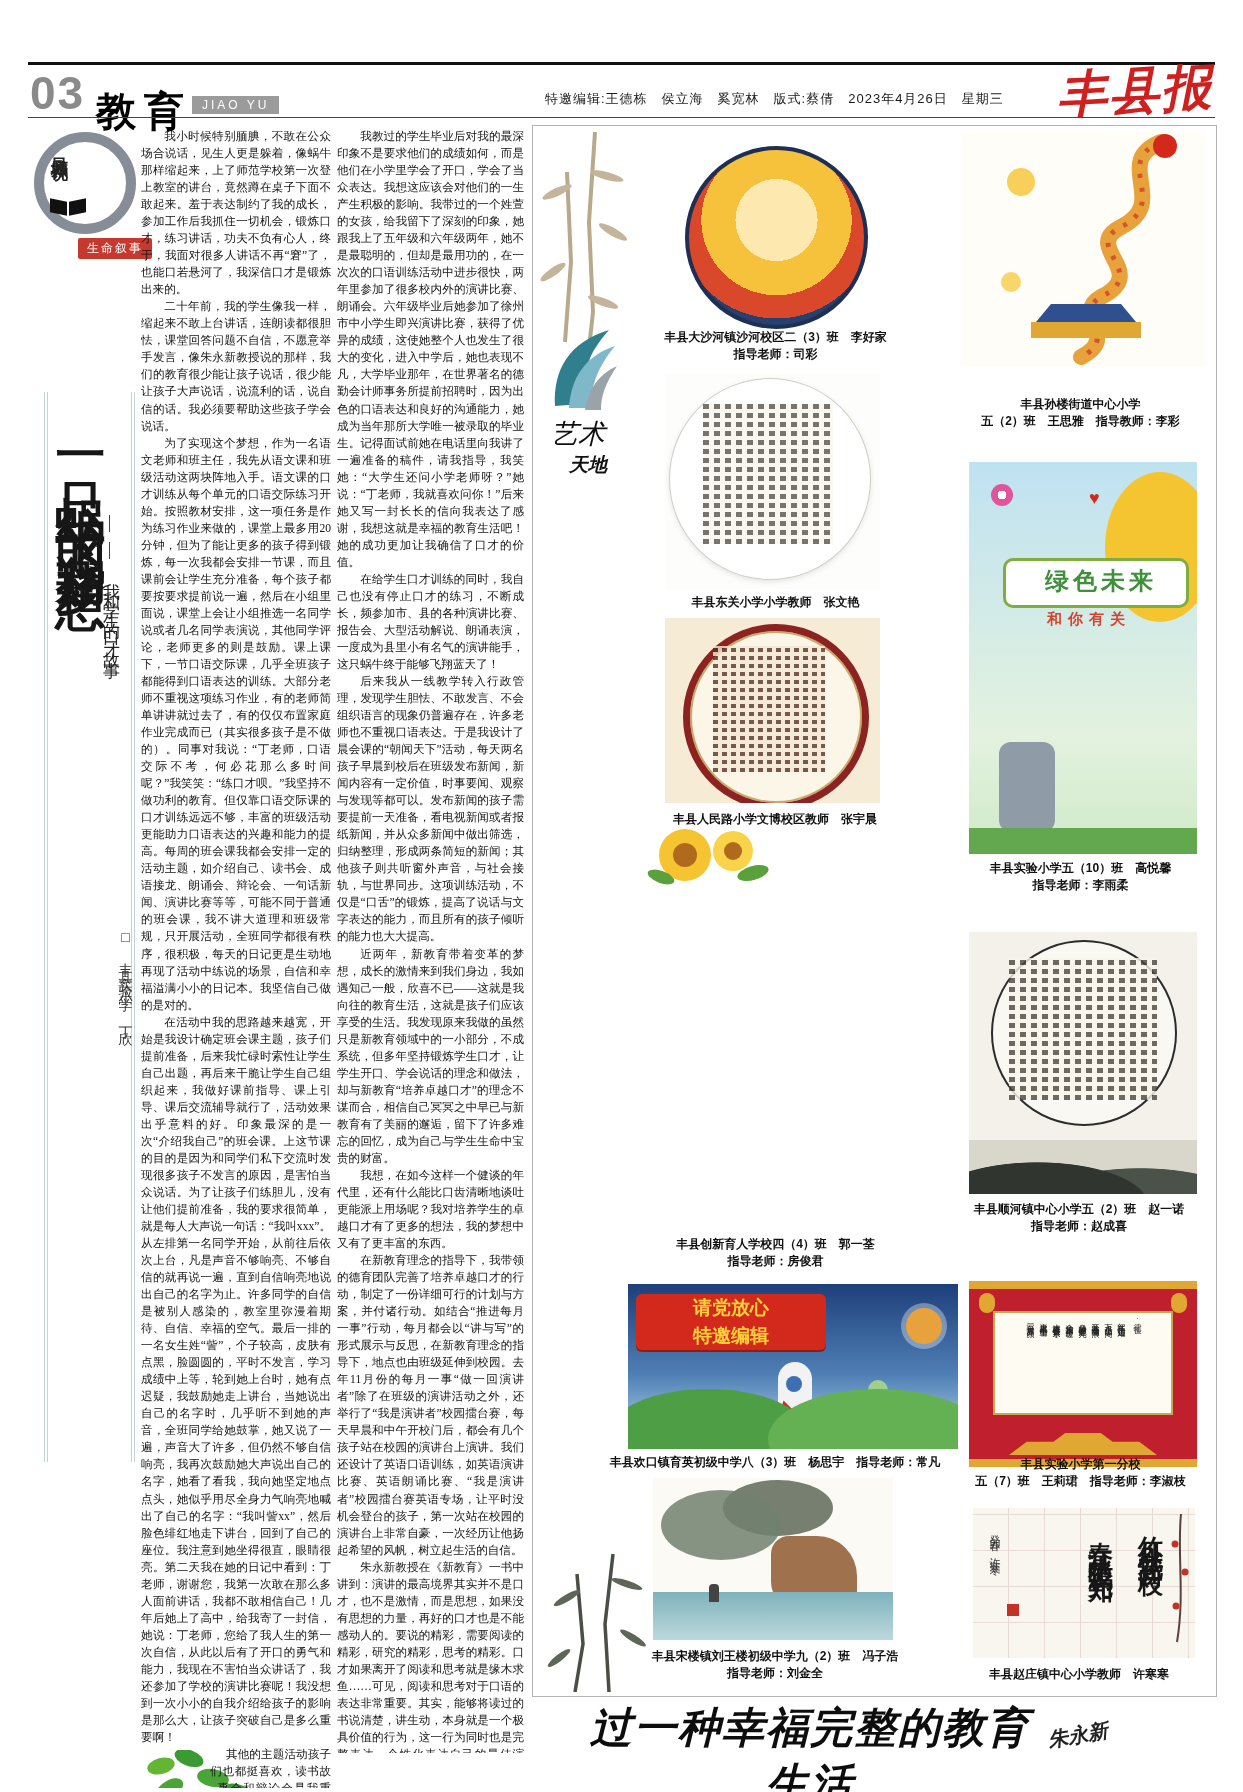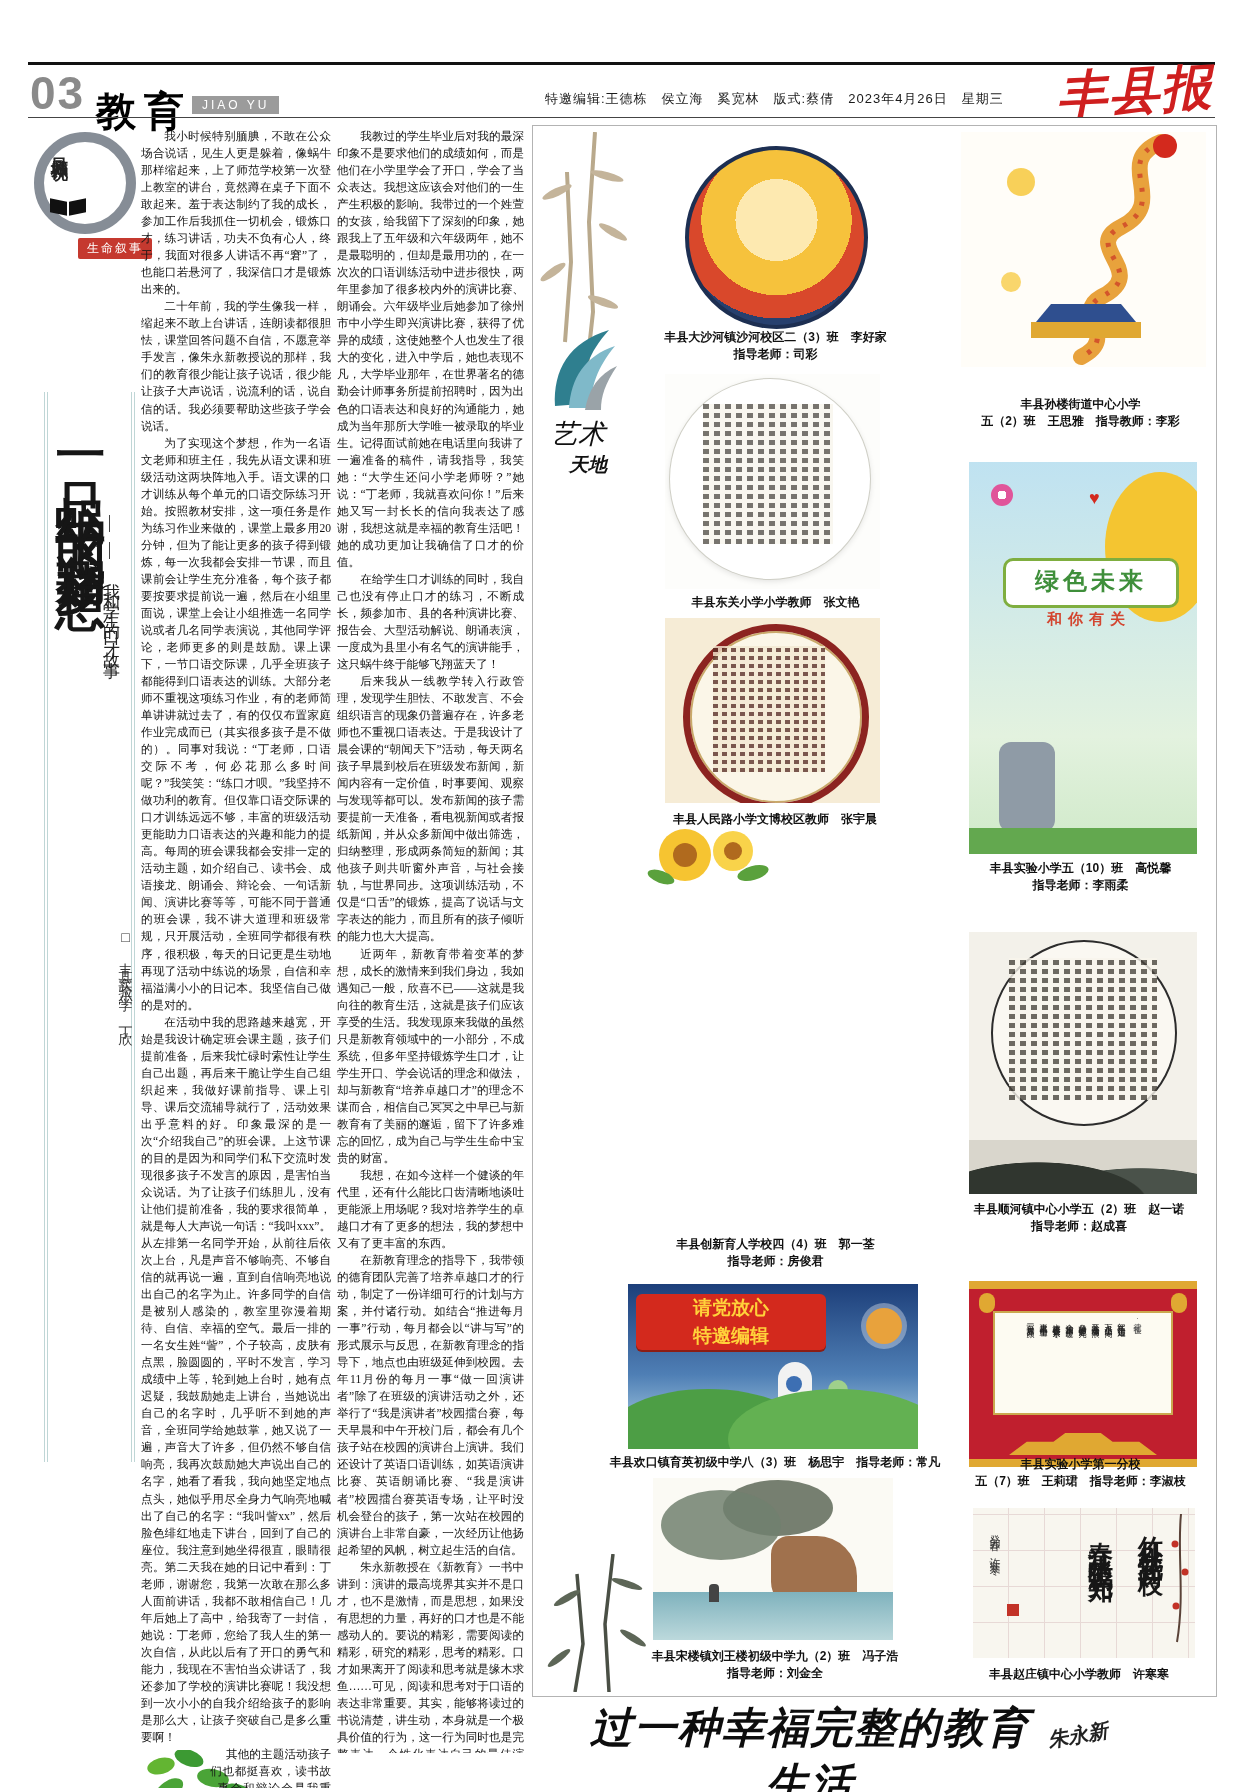--- a/index.html
+++ b/index.html
@@ -79,21 +79,21 @@
   .pcut .burst{position:absolute;right:30px;top:6px;width:60px;height:60px;border-radius:50%;
      background:repeating-conic-gradient(#d3291d 0 14deg,#fff 14deg 30deg);}
   .pcut .num{position:absolute;left:96px;top:62px;font-size:56px;font-weight:900;color:#d3291d;
      text-shadow:2px 2px 0 #fff,-2px -2px 0 #fff;}
   .pcut .mid{position:absolute;left:14px;top:190px;right:14px;height:120px;background:#d3291d;
      background-image:repeating-linear-gradient(90deg,transparent 0 26px,#fff 26px 30px),
                       repeating-linear-gradient(0deg,transparent 0 30px,#fff 30px 33px);}
   .pcut .band{position:absolute;left:0;right:0;bottom:0;height:46px;background:#c8261b;color:#fff;
      font-size:26px;font-weight:900;letter-spacing:14px;text-align:center;line-height:46px;}
   
-  .rocketp{background:linear-gradient(#1d3f7a,#4f7fb5 55%,#bfe0ee);}
+  .rocketp{background:linear-gradient(#1d3f7a,#4f7fb5 55%,#bfe0ee);padding-left:40px;}
   .rocketp .banner{position:absolute;left:8px;top:10px;width:190px;height:56px;background:#d3291d;
      color:#ffd23a;font-weight:900;font-size:19px;line-height:28px;text-align:center;border-radius:6px;
      box-shadow:0 2px 0 #8c1d14;}
   .rocketp .hill{position:absolute;left:-20px;bottom:-30px;width:200px;height:90px;border-radius:50%;background:#4d9e45;}
   .rocketp .hill2{position:absolute;right:-30px;bottom:-40px;width:220px;height:100px;border-radius:50%;background:#63b152;}
   .rocketp .rocket{position:absolute;left:150px;top:78px;width:34px;height:70px;background:#f2f2f2;border-radius:17px 17px 4px 4px;}
   .rocketp .rocket:before{content:"";position:absolute;left:-10px;bottom:-6px;border:12px solid transparent;border-top:22px solid #d3291d;transform:rotate(45deg);}
   .rocketp .rocket:after{content:"";position:absolute;left:8px;top:14px;width:16px;height:16px;border-radius:50%;background:#3d6fb3;}
   .rocketp .planet{position:absolute;right:16px;top:24px;width:36px;height:36px;border-radius:50%;background:#e8a23c;box-shadow:0 0 0 5px rgba(255,255,255,.35);}
   .rocketp .planet2{position:absolute;right:70px;top:96px;width:20px;height:20px;border-radius:50%;background:#9fd08b;}
@@ -103,21 +103,21 @@
   .pineink .m2{position:absolute;left:70px;top:2px;width:110px;height:56px;border-radius:50%;background:#55604f;opacity:.8;}
   .pineink .rock{position:absolute;left:118px;top:58px;width:86px;height:72px;border-radius:18px 40px 14px 26px;background:#a0714d;}
   .pineink .water{position:absolute;left:0;bottom:0;width:100%;height:48px;background:linear-gradient(#7fb2bd,#bcd9dc);}
   .pineink .fig{position:absolute;left:56px;bottom:38px;width:10px;height:18px;background:#444;border-radius:4px 4px 0 0;}
   
   .dragonp{background:#fffdf8;}
   .dragonp svg{position:absolute;left:0;top:0;}
   
   .greenp{background:linear-gradient(#bfe2f1,#e3f2df 70%,#cfe9c8);}
   .greenp .bannerw{position:absolute;left:34px;top:96px;width:170px;height:44px;background:#fff;border:3px solid #7fae3f;
-      border-radius:10px;text-align:center;font-size:24px;font-weight:900;color:#3f8f3b;line-height:40px;letter-spacing:4px;}
+      border-radius:10px;text-align:center;font-size:24px;font-weight:900;color:#3f8f3b;line-height:40px;letter-spacing:4px;padding-left:10px;}
   .greenp .sub{position:absolute;left:78px;top:148px;font-size:15px;font-weight:bold;color:#d3452f;letter-spacing:6px;}
   .greenp .treeb{position:absolute;right:-18px;top:10px;width:110px;height:150px;border-radius:50%;background:#f4c531;}
   .greenp .flower{position:absolute;left:22px;top:22px;width:22px;height:22px;border-radius:50%;
       background:radial-gradient(circle,#fff 0 28%,#e0559a 28% 100%);}
   .greenp .heart{position:absolute;left:120px;top:26px;color:#d3291d;font-size:18px;}
   .greenp .kid{position:absolute;left:30px;bottom:22px;width:56px;height:90px;border-radius:12px;background:#8f9ba6;}
   .greenp .ground{position:absolute;left:0;bottom:0;width:100%;height:26px;background:#63a84f;}
   
   .inkcircle{background:#f3f1ea;}
   .inkcircle .ring{position:absolute;left:22px;top:8px;width:182px;height:182px;border-radius:50%;border:2px solid #2c2c2c;background:#faf8f2;}

